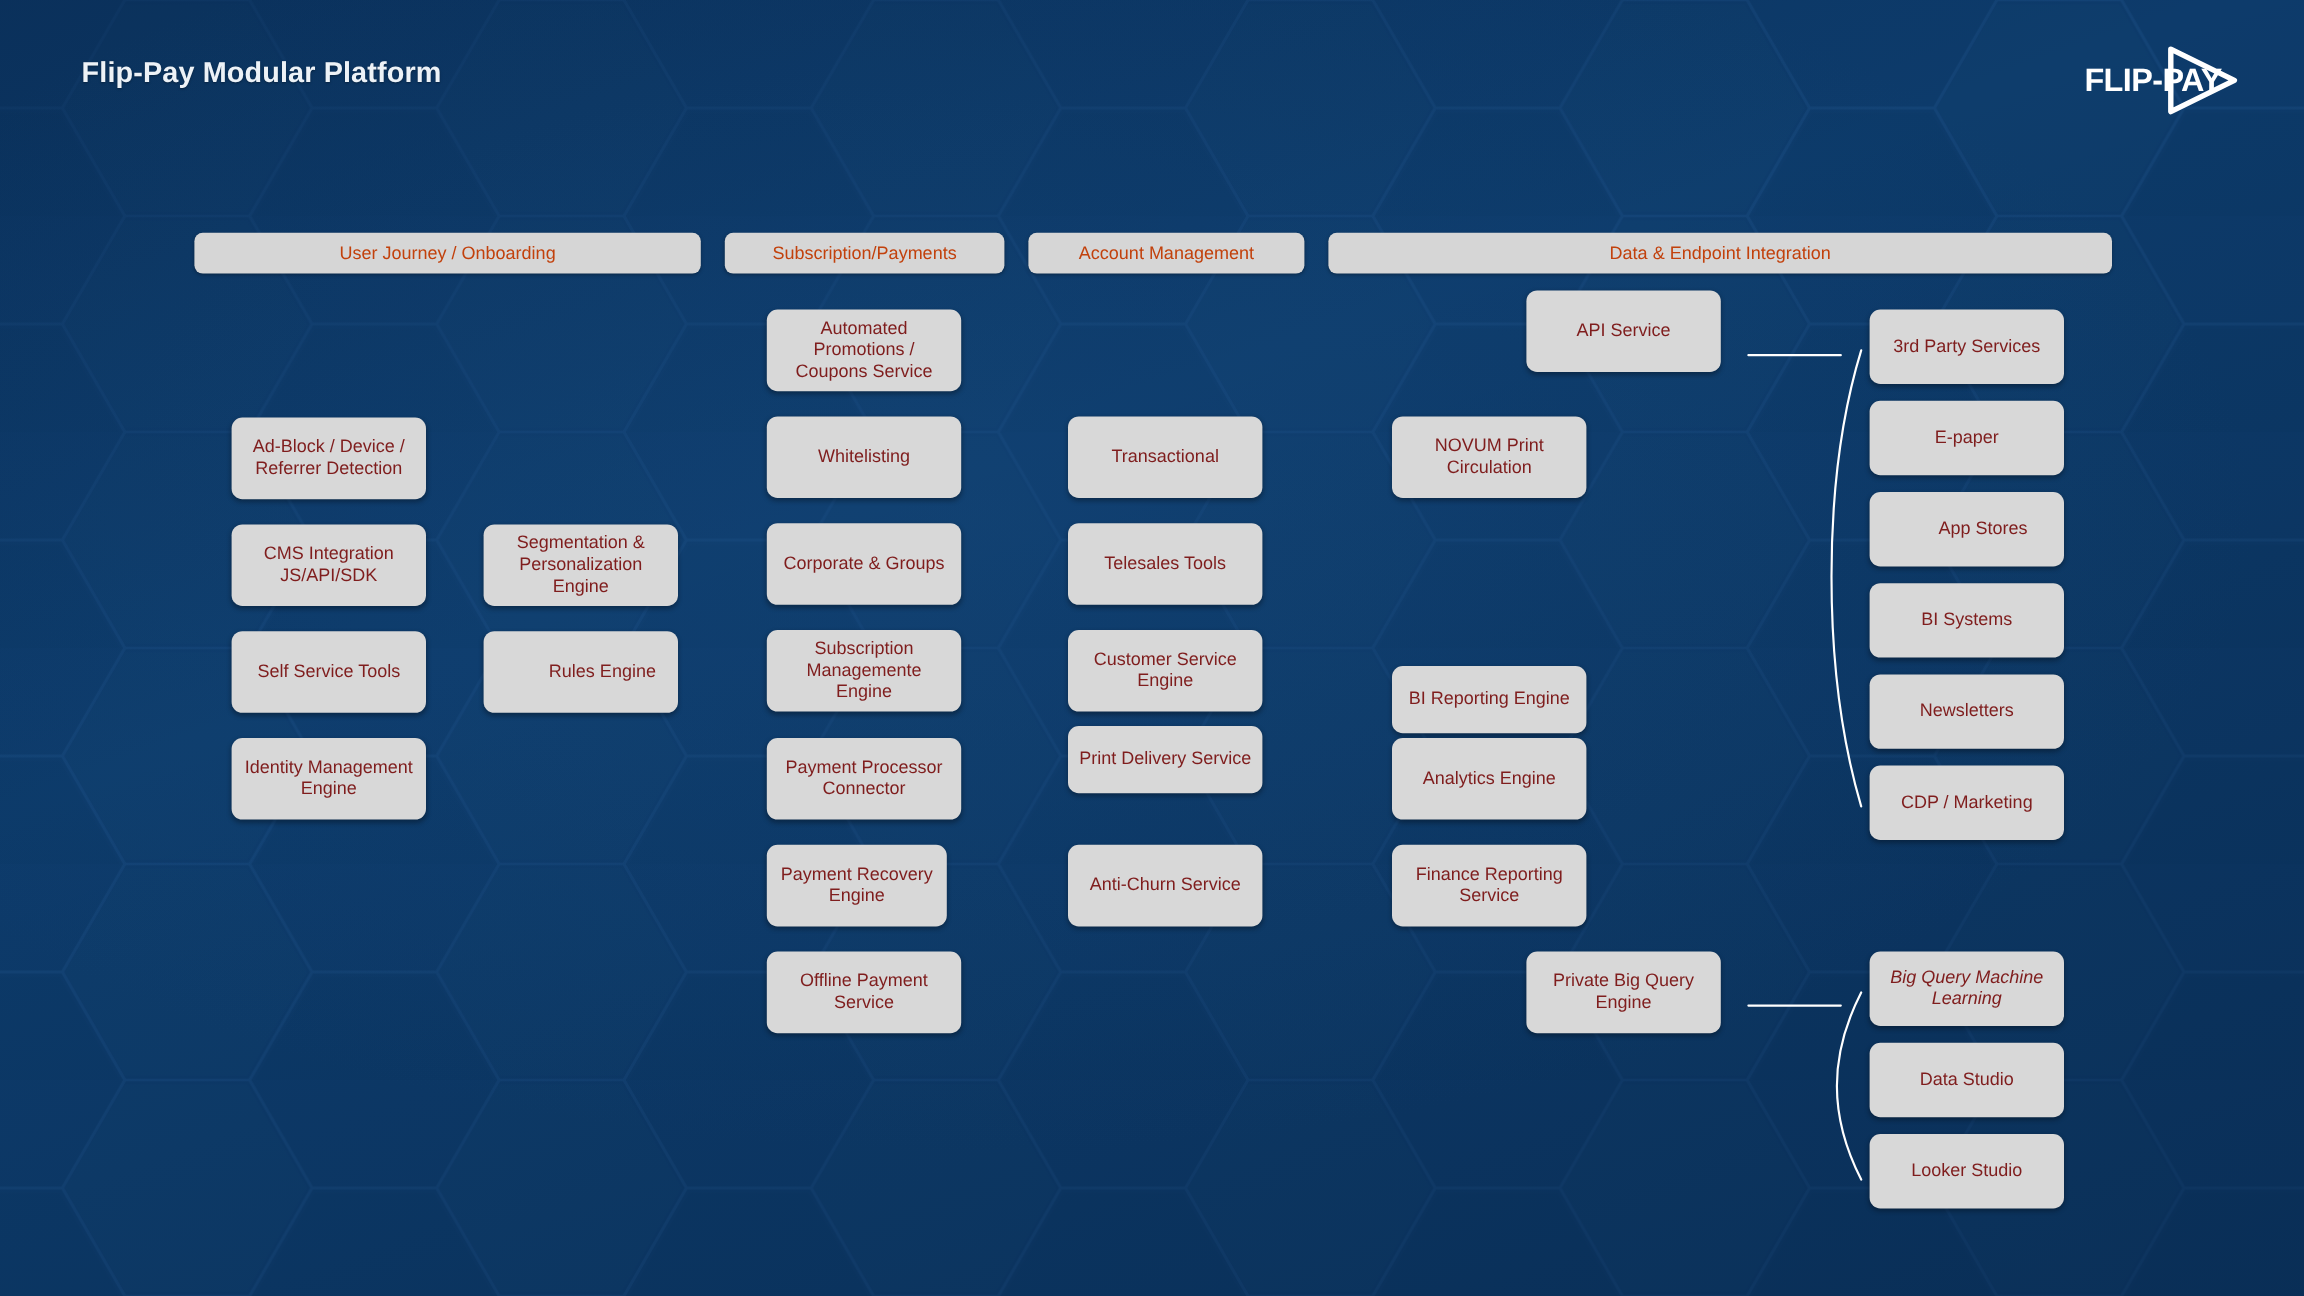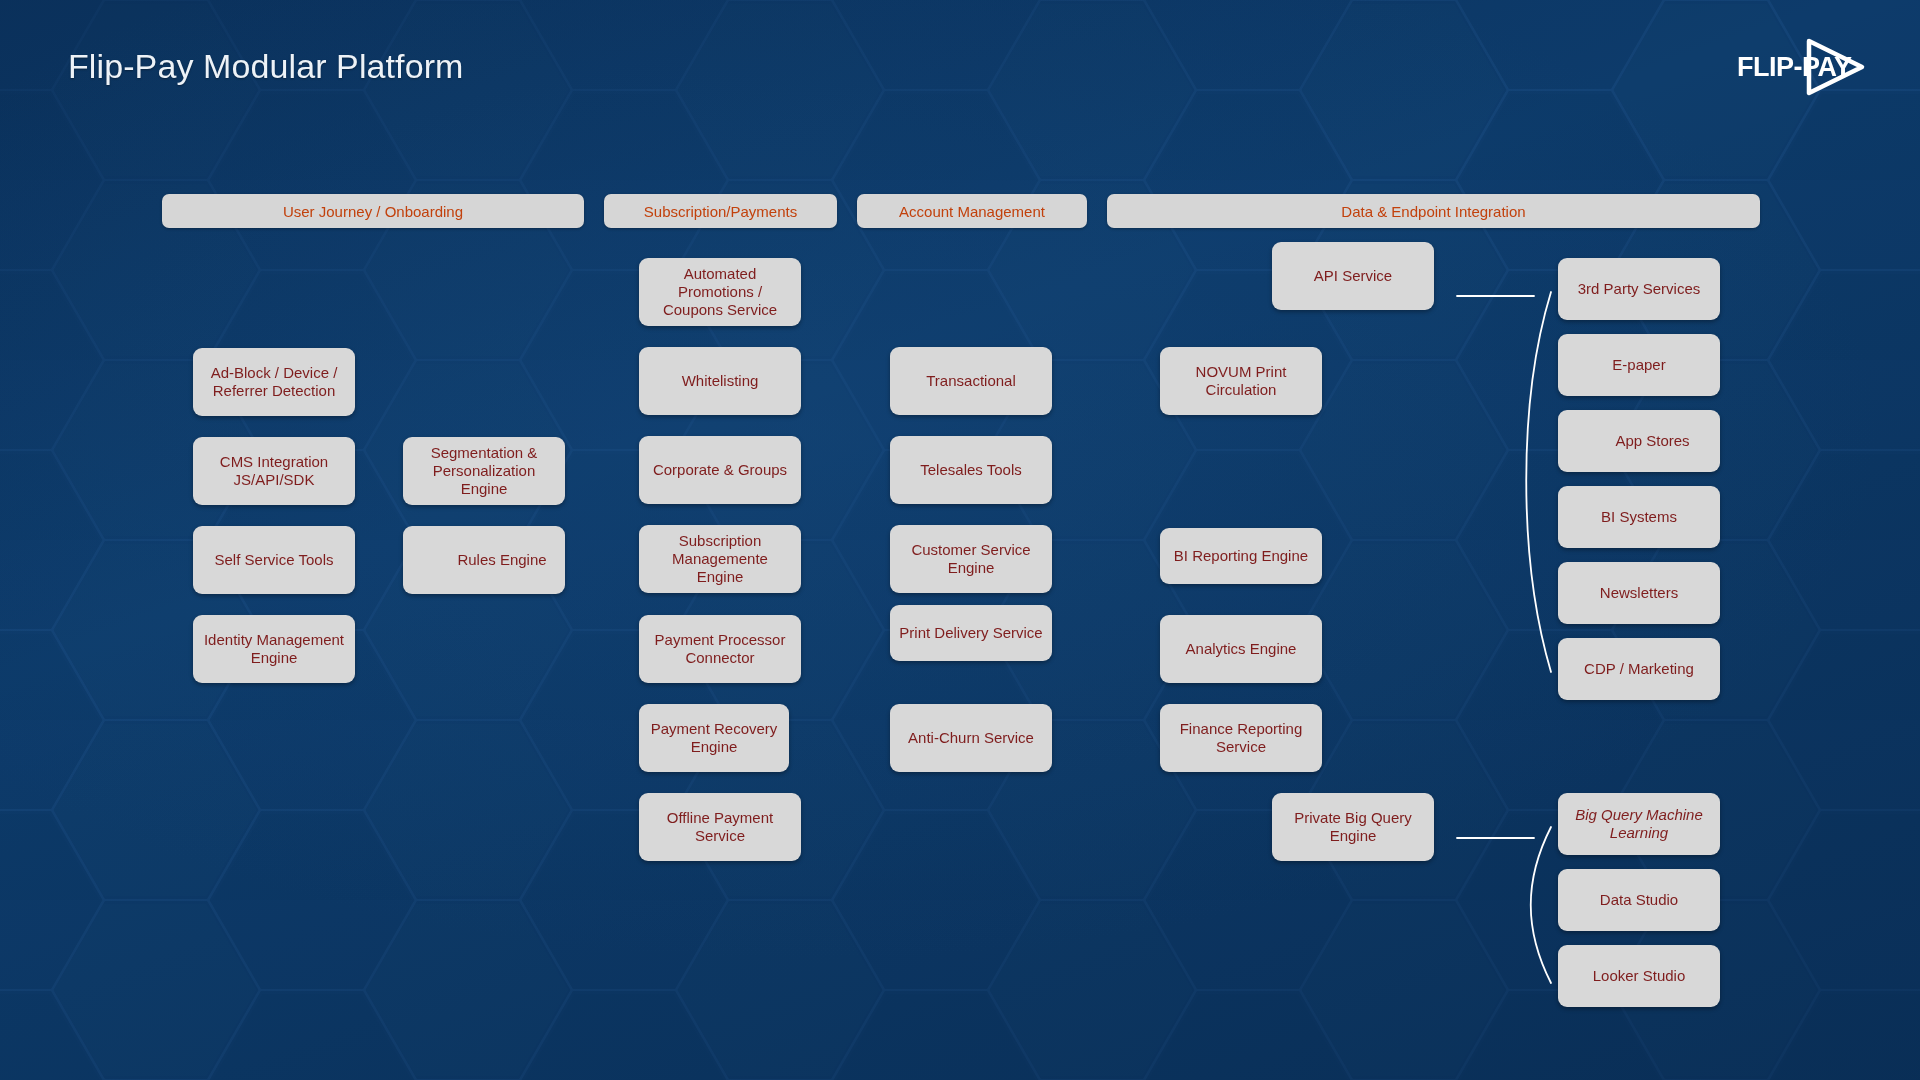--- a/index.html
+++ b/index.html
@@ -35,22 +35,22 @@
     background:
       radial-gradient(ellipse 80% 70% at 42% 40%, rgba(22,72,124,0.40) 0%, rgba(13,59,107,0.0) 70%),
       linear-gradient(160deg, rgba(8,40,78,0.55) 0%, rgba(13,59,107,0.0) 38%, rgba(6,32,64,0.45) 100%);
   }
 
   
   .slide-title {
     position: absolute;
     left: 68px;
     top: 47px;
-    font-size: 34px;
-    font-weight: normal;
+    font-size: 24px;
+    font-weight: bold;
     color: #edf2f7;
     letter-spacing: 0.1px;
     text-shadow: 0 1px 2px rgba(0,0,0,0.35);
     white-space: nowrap;
   }
 
   
   .logo {
     position: absolute;
     left: 1735px;
@@ -206,21 +206,21 @@
       </div>
       <div class="card" style="left: 890px; top: 605px; width: 162px; height: 56px;">
         <span>Print Delivery Service</span>
       </div>
       <div class="card" style="left: 890px; top: 704px; width: 162px; height: 68px;">
         <span>Anti-Churn Service</span>
       </div>
       <div class="card" style="left: 1160px; top: 347px; width: 162px; height: 68px;">
         <span>NOVUM Print Circulation</span>
       </div>
-      <div class="card" style="left: 1160px; top: 528px; width: 162px; height: 56px;">
+      <div class="card" style="left: 1160px; top: 555px; width: 162px; height: 56px;">
         <span>BI Reporting Engine</span>
       </div>
       <div class="card" style="left: 1160px; top: 615px; width: 162px; height: 68px;">
         <span>Analytics Engine</span>
       </div>
       <div class="card" style="left: 1160px; top: 704px; width: 162px; height: 68px;">
         <span>Finance Reporting Service</span>
       </div>
       <div class="card" style="left: 1272px; top: 242px; width: 162px; height: 68px;">
         <span>API Service</span>

